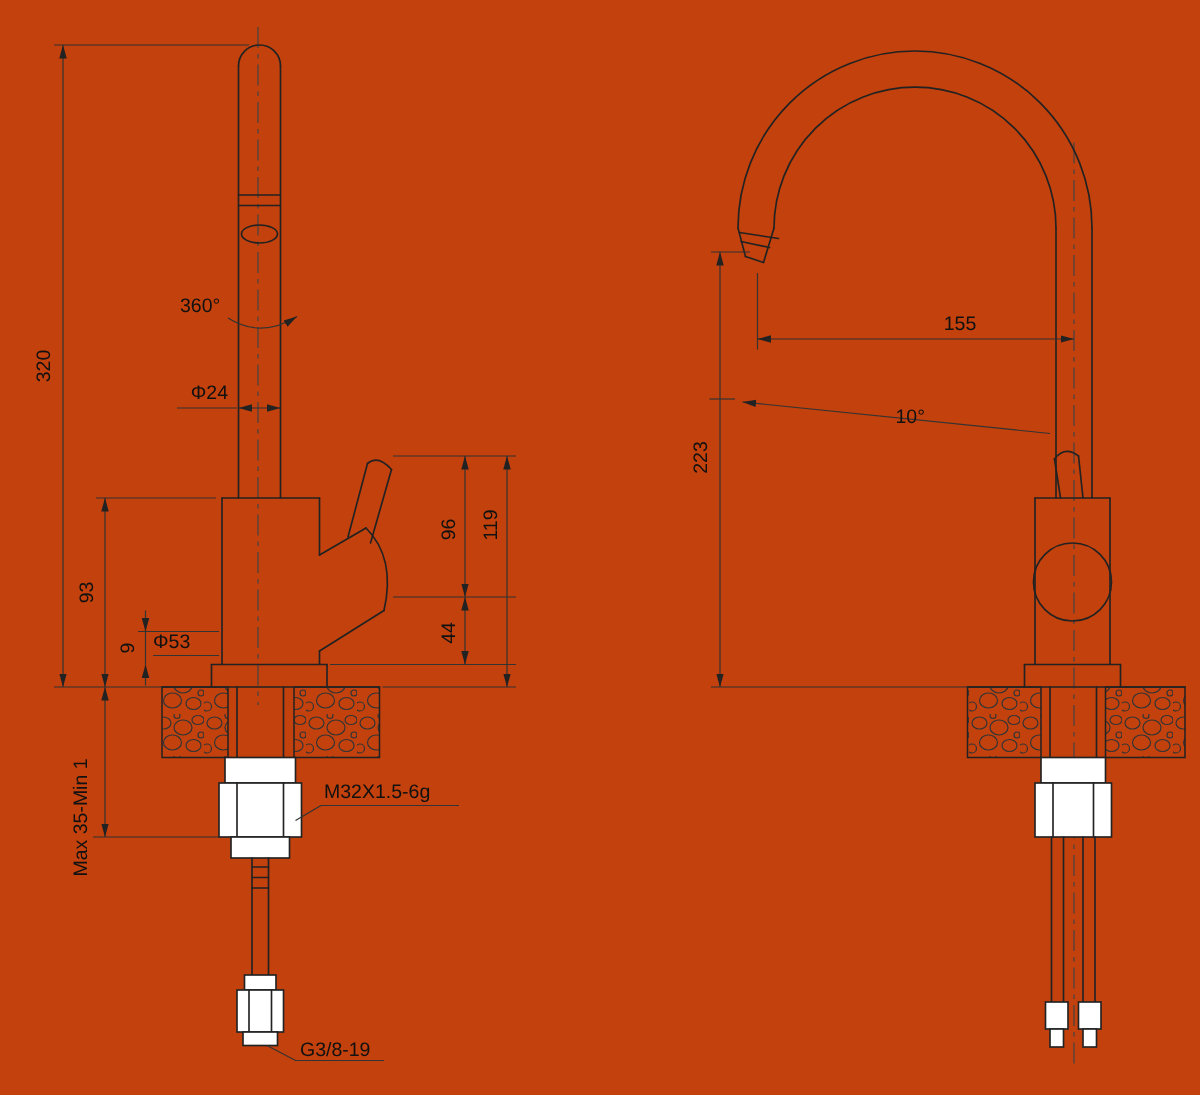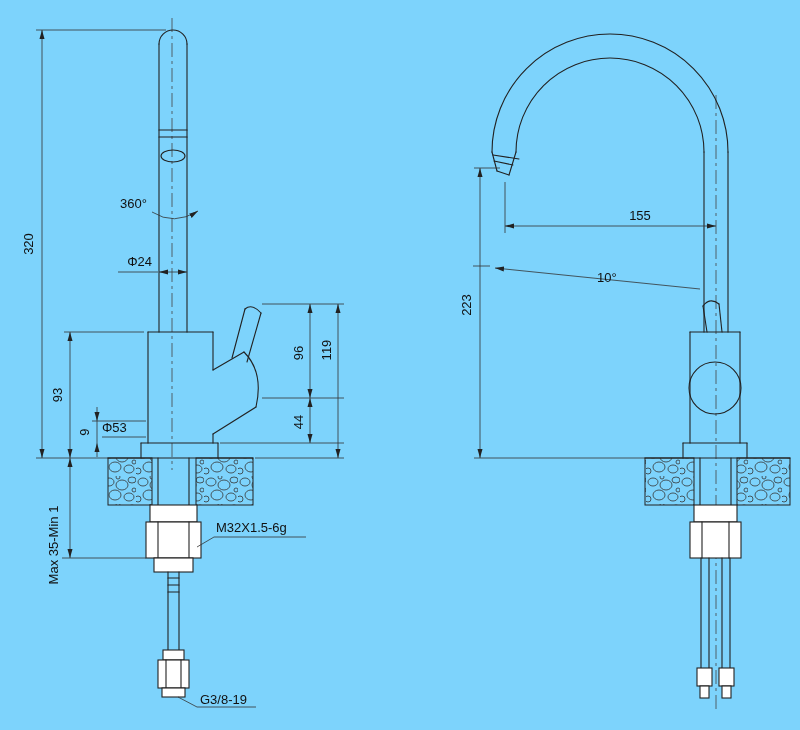--- a/index.html
+++ b/index.html
@@ -1,16 +1,16 @@
 <!DOCTYPE html>
 <html><head>
 <meta charset="utf-8">
 <style>
   html,body{margin:0;padding:0;background:#ffffff;}
-  .canvas{position:relative;width:800px;height:730px;background:#7dd3fc;overflow:hidden;}
+  .canvas{position:relative;width:800px;height:730px;background:#c2410c;overflow:hidden;}
   svg text{font-family:"Liberation Sans",sans-serif;font-size:13px;fill:#111;}
   .ol{fill:none;stroke:#222;stroke-width:1.1;stroke-linecap:round;}
   .olr{fill:#ffffff;stroke:#222;stroke-width:1.1;}
   .cb{fill:url(#pebbles);stroke:#222;stroke-width:1;}
   .cl{fill:none;stroke:#444;stroke-width:0.8;stroke-dasharray:14 4 3 4;}
   .dim{fill:none;stroke:#333;stroke-width:0.8;}
 </style>
 </head>
 <body>
 

